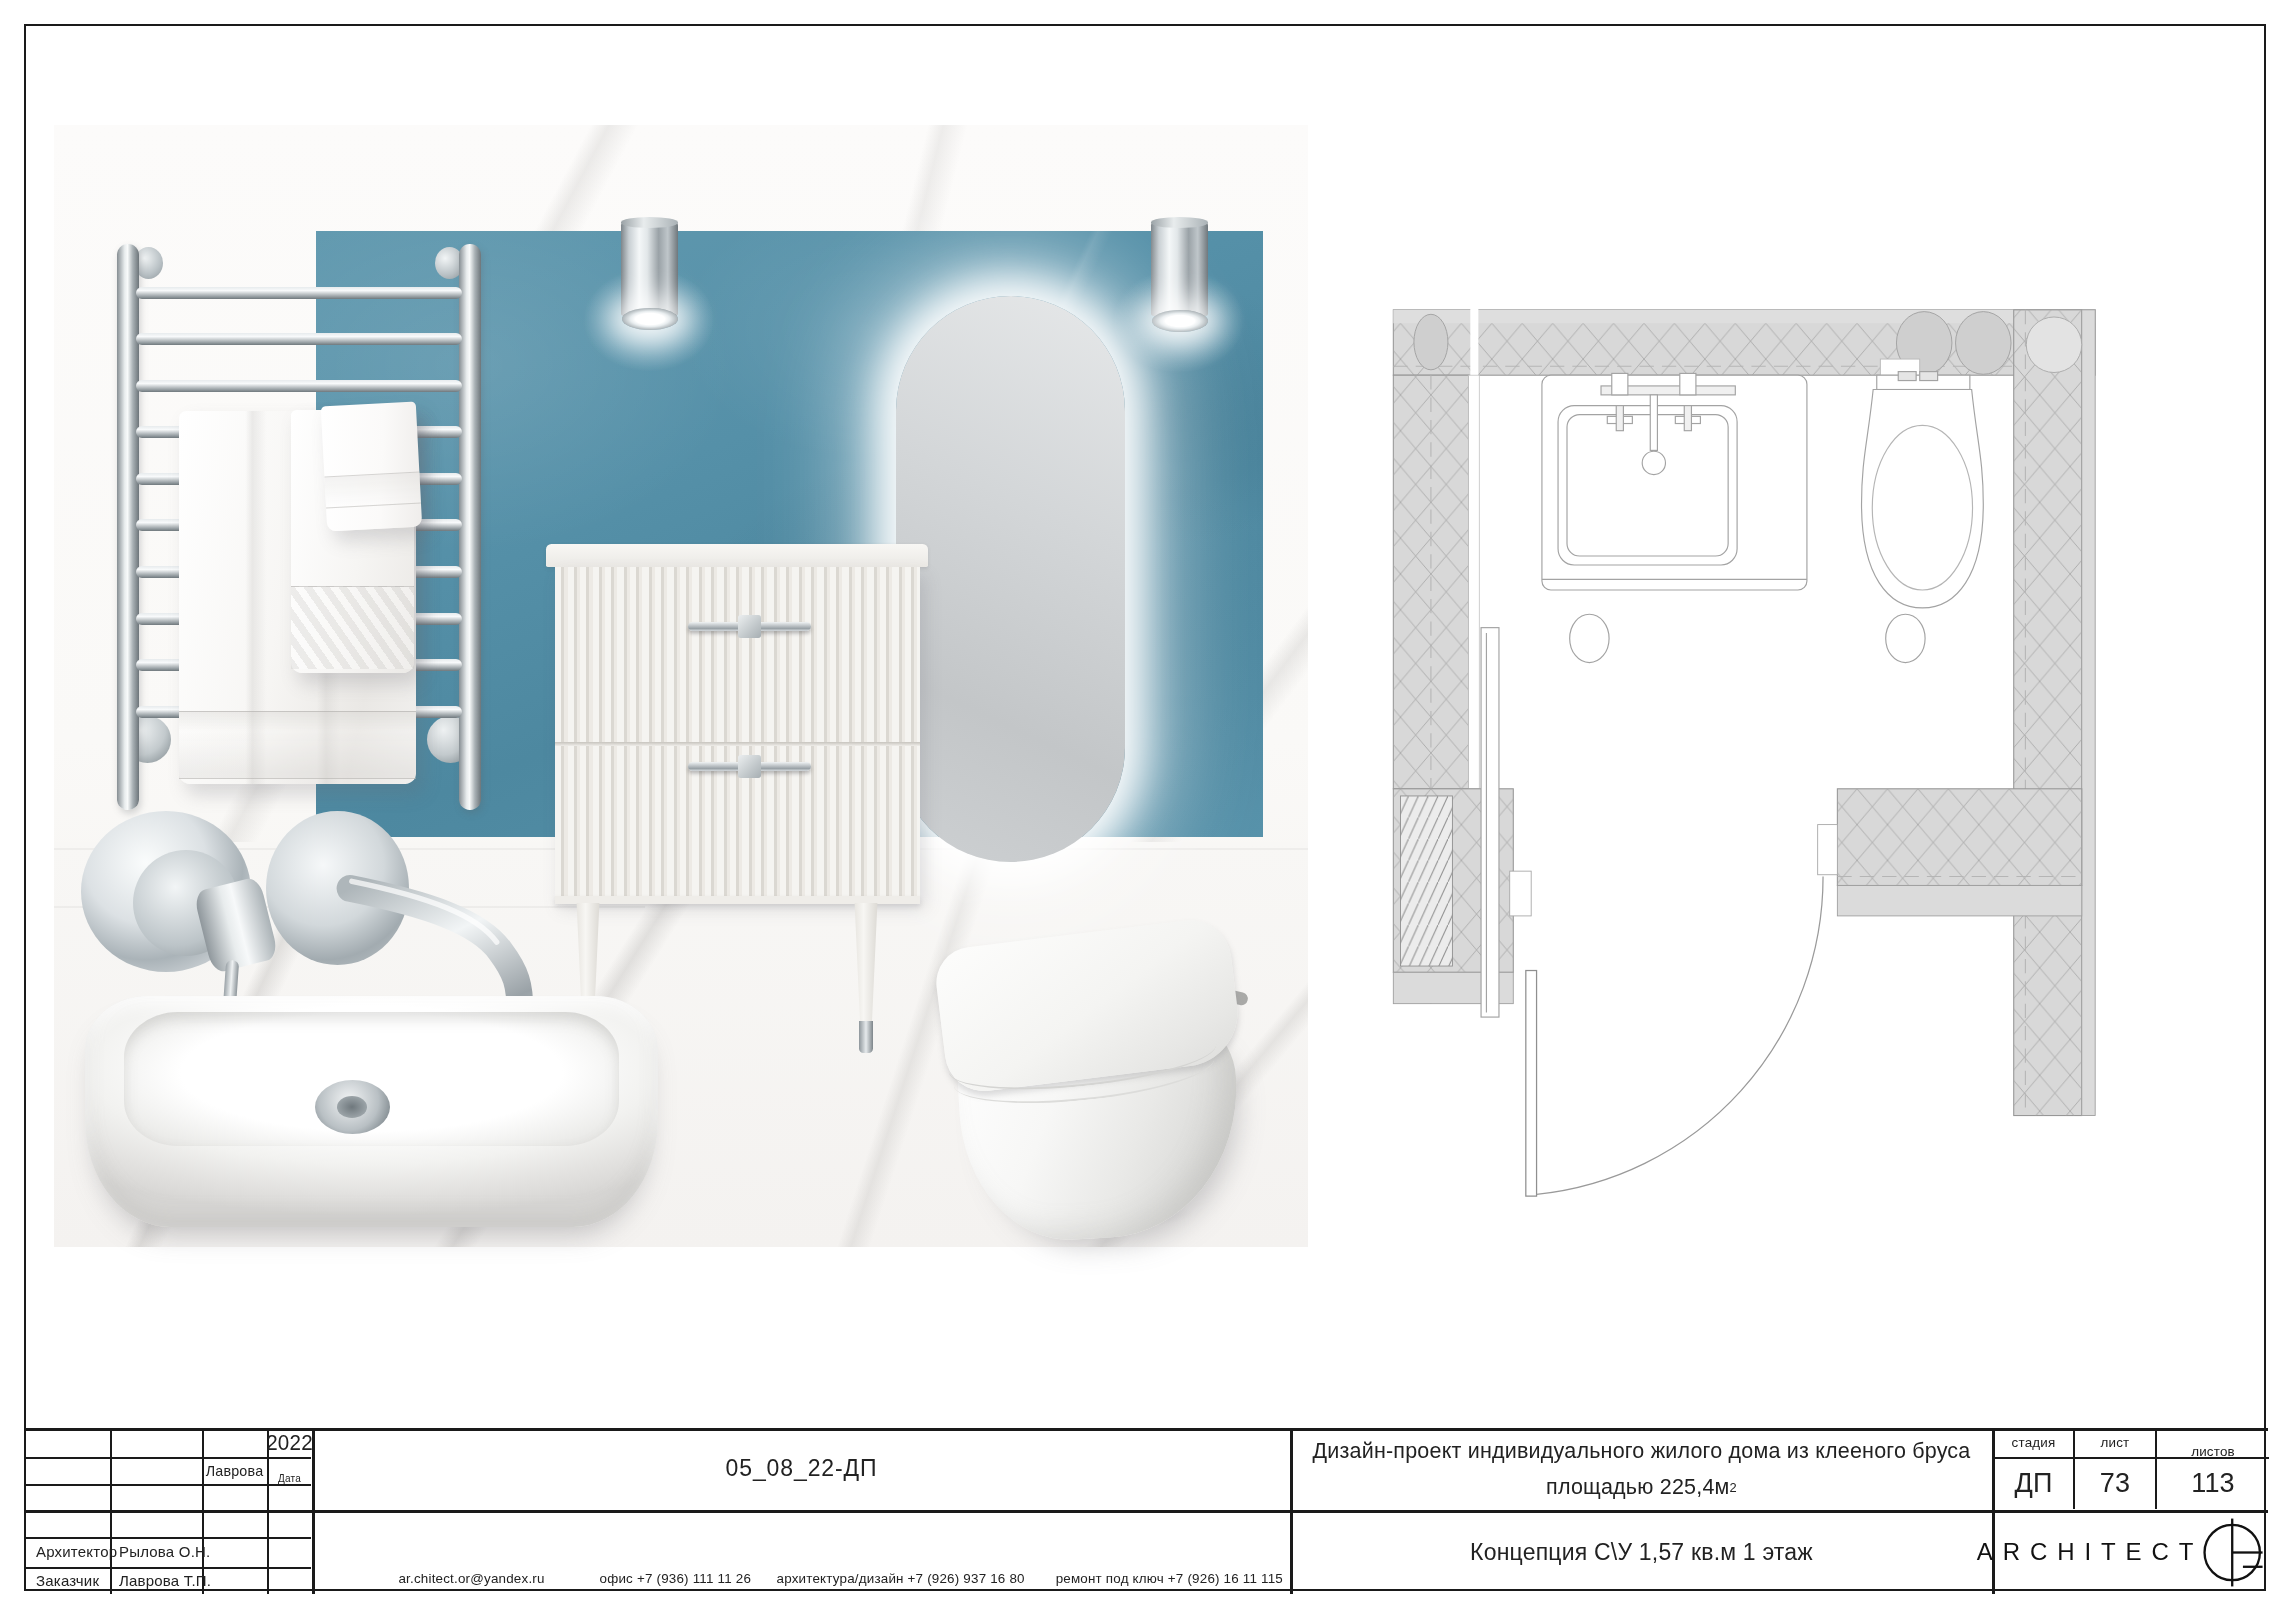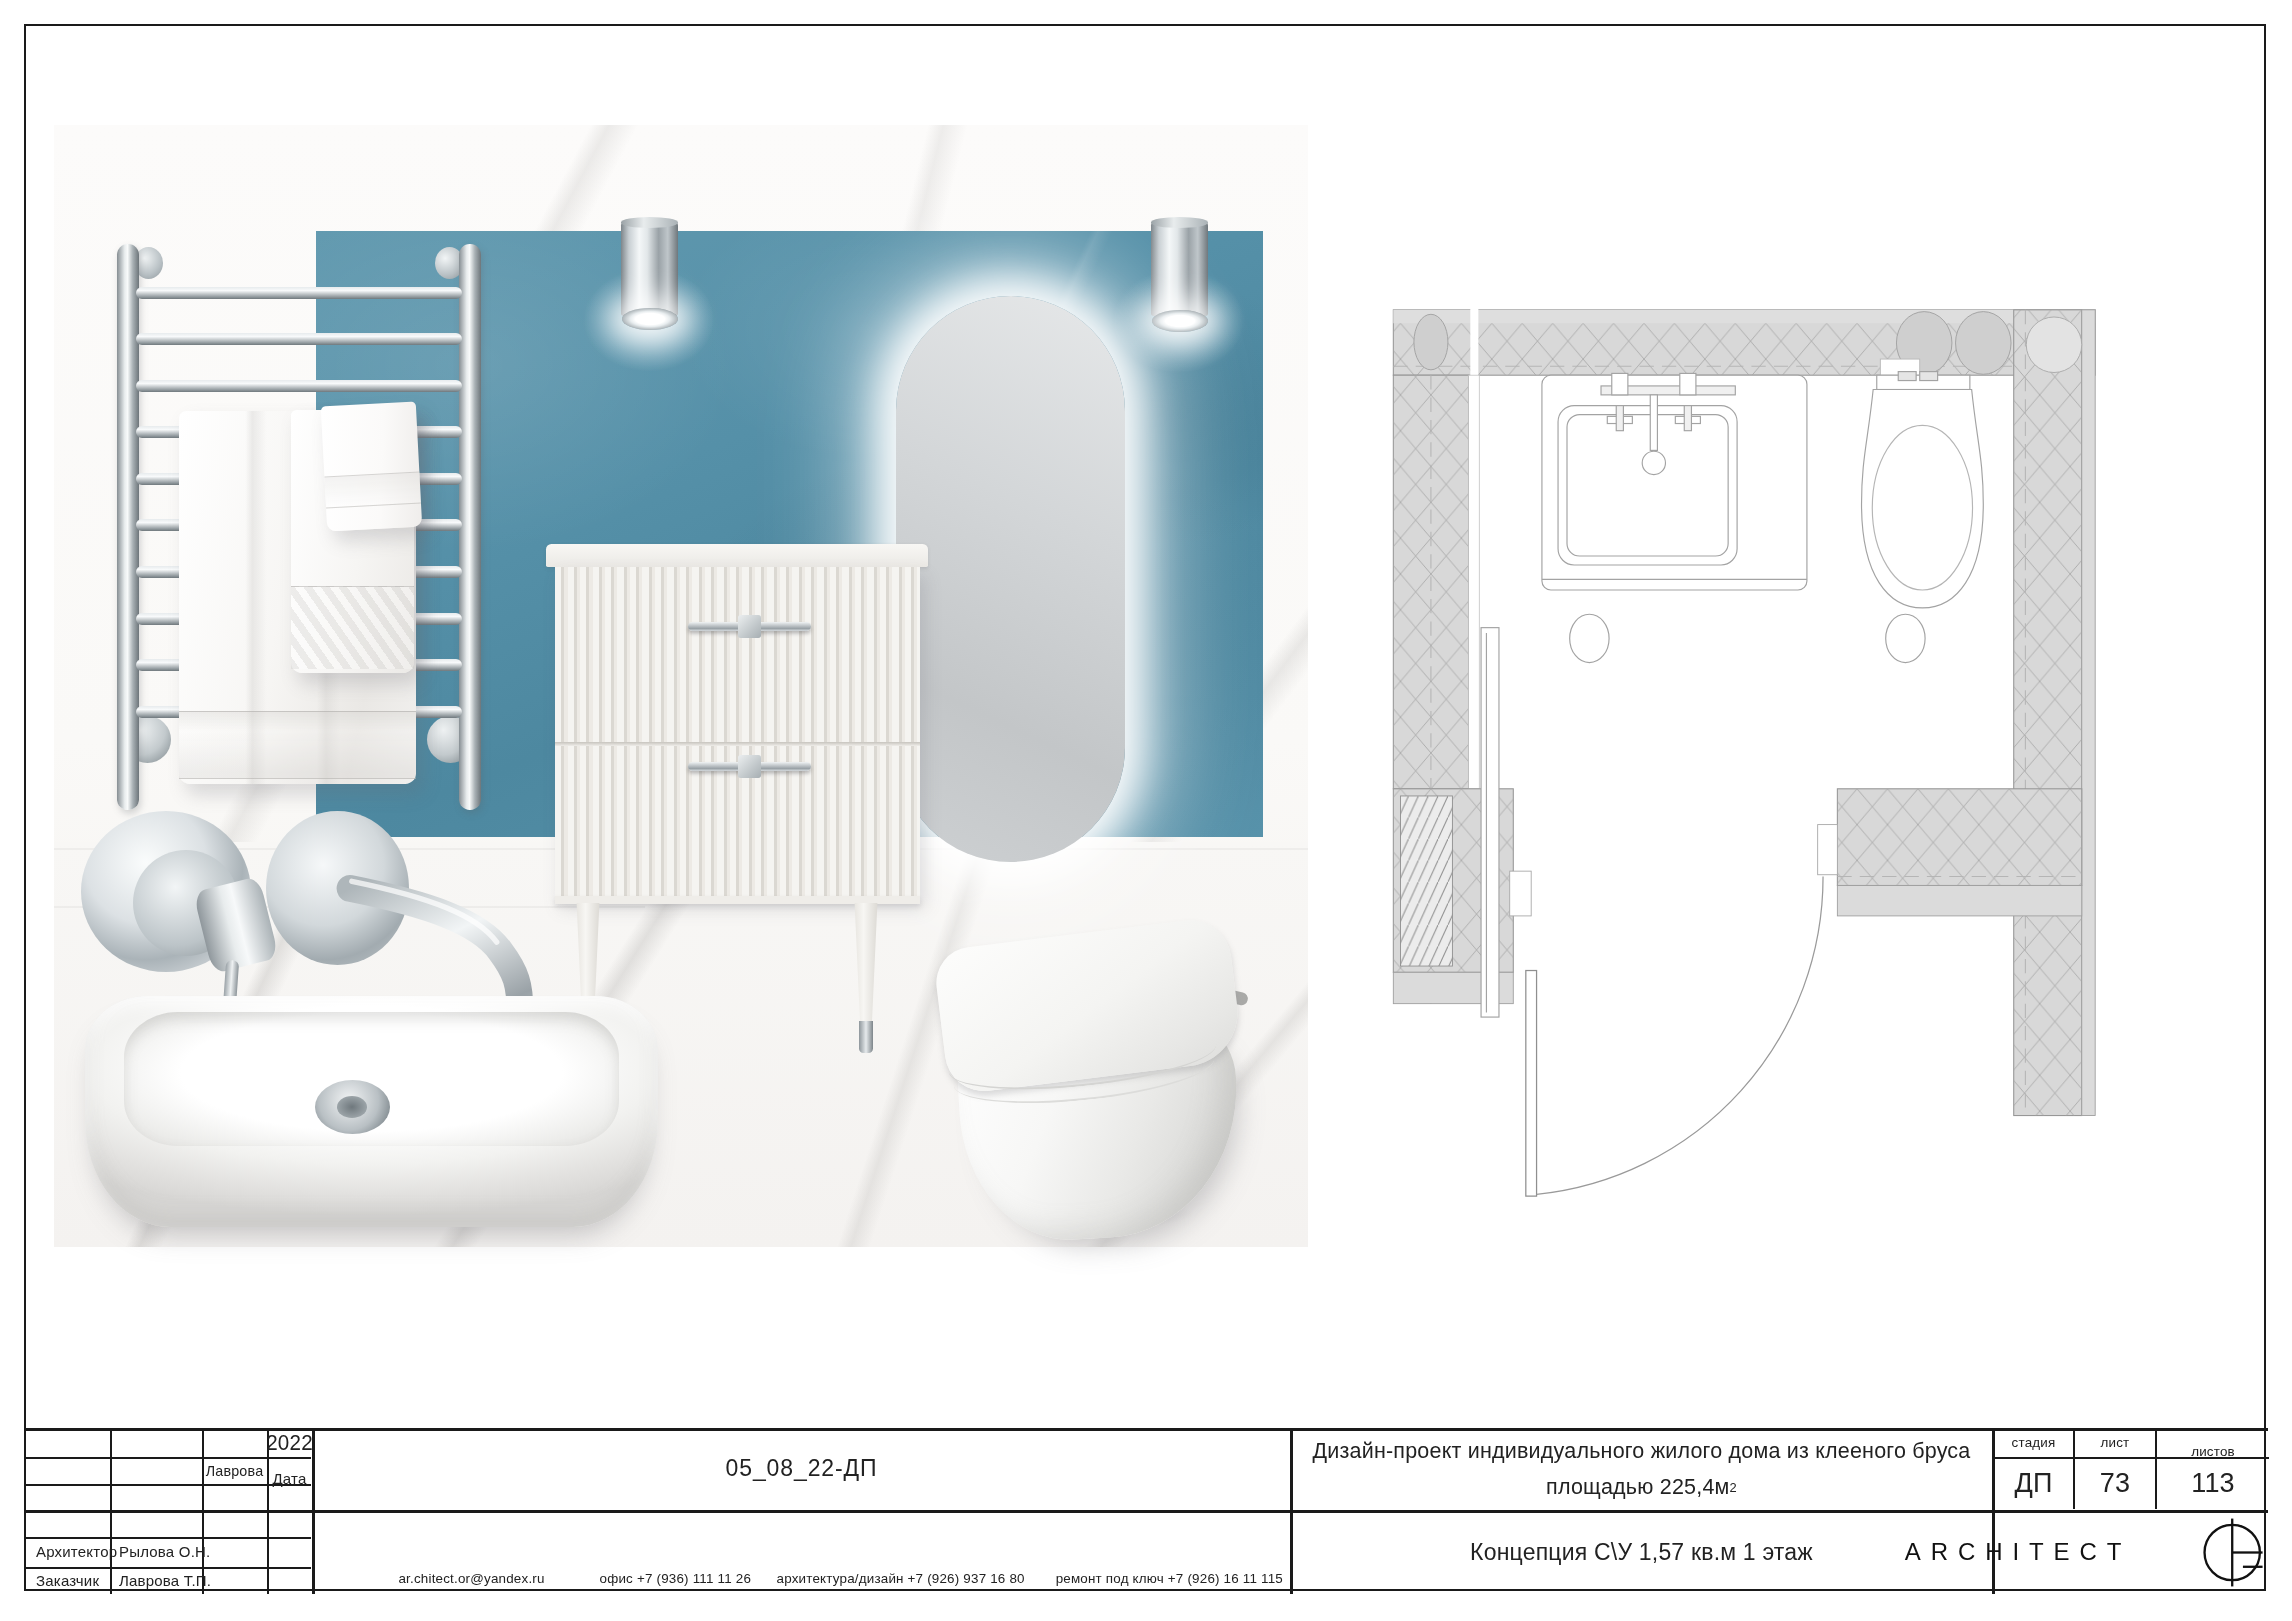--- a/index.html
+++ b/index.html
@@ -350,21 +350,21 @@
     <div class="tbl-line" style="left:24px;top:1567px;width:287px;height:1.8px"></div>
     <div class="tbl-line" style="left:110px;top:1428px;width:1.8px;height:166px"></div>
     <div class="tbl-line" style="left:202px;top:1428px;width:1.8px;height:166px"></div>
     <div class="tbl-line" style="left:267px;top:1428px;width:1.8px;height:166px"></div>
     <div class="tbl-line" style="left:1992px;top:1457px;width:277px;height:1.8px"></div>
     <div class="tbl-line" style="left:2073px;top:1428px;width:1.8px;height:81px"></div>
     <div class="tbl-line" style="left:2155px;top:1428px;width:1.8px;height:81px"></div>
 
     <div class="tb-text cell-c gost" style="left:267px;top:1428px;width:45px;height:29px;font-size:22.4px;transform:scaleX(.92)">2022</div>
     <div class="tb-text cell-c gost" style="left:202px;top:1457px;width:65px;height:27px;font-size:14.3px">Лаврова</div>
-    <div class="tb-text cell-c gost" style="left:267px;top:1457px;width:45px;height:42px;font-size:15px">Дата</div>
+    <div class="tb-text cell-c gost" style="left:267px;top:1457px;width:45px;height:42px;font-size:10px">Дата</div>
     <div class="tb-text gost" style="left:36px;top:1537px;height:30px;line-height:30px;font-size:15px">Архитектор</div>
     <div class="tb-text gost" style="left:119px;top:1537px;height:30px;line-height:30px;font-size:15px">Рылова О.Н.</div>
     <div class="tb-text gost" style="left:36px;top:1567px;height:27px;line-height:27px;font-size:15px">Заказчик</div>
     <div class="tb-text gost" style="left:119px;top:1567px;height:27px;line-height:27px;font-size:15px">Лаврова Т.П.</div>
 
     <div class="tb-text cell-c gost" style="left:314px;top:1428px;width:975px;height:81px;font-size:23px;letter-spacing:0.9px">05_08_22-ДП</div>
     <div class="tb-text gost" style="right:1010px;bottom:36px;font-size:13.4px">
       <span>ar.chitect.or@yandex.ru</span>
       <span style="margin-left:51px">офис +7 (936) 111 11 26</span>
       <span style="margin-left:21.5px">архитектура/дизайн +7 (926) 937 16 80</span>
@@ -378,21 +378,21 @@
     </div>
 
     <div class="tb-text cell-c gost" style="left:1994px;top:1428px;width:79px;height:29px;font-size:13.4px">стадия</div>
     <div class="tb-text cell-c gost" style="left:2075px;top:1428px;width:80px;height:29px;font-size:13.4px">лист</div>
     <div class="tb-text cell-c gost" style="left:2157px;top:1428px;width:112px;height:46px;font-size:13.4px">листов</div>
     <div class="tb-text cell-c gost" style="left:1994px;top:1457px;width:79px;height:53px;font-size:27px">ДП</div>
     <div class="tb-text cell-c gost" style="left:2075px;top:1457px;width:80px;height:53px;font-size:27px">73</div>
     <div class="tb-text cell-c gost" style="left:2157px;top:1457px;width:112px;height:53px;font-size:27px">113</div>
 
     <div class="tb-text cell-c gost" style="left:1292px;top:1510px;width:699px;height:84px;font-size:23px">Концепция С\У 1,57 кв.м 1 этаж</div>
-    <div class="tb-text cell-c logo-text" style="left:1916px;top:1510px;width:204px;height:84px">ARCHITECT</div>
+    <div class="tb-text cell-c logo-text" style="left:1988px;top:1510px;width:204px;height:84px">ARCHITECT</div>
     <svg class="abs" style="left:2200px;top:1515px" width="68" height="75" viewBox="0 0 76 84">
       <circle cx="36" cy="42" r="31" fill="none" stroke="#111" stroke-width="2.6"></circle>
       <line x1="36" y1="4" x2="36" y2="80" stroke="#111" stroke-width="2.6"></line>
       <line x1="36" y1="42" x2="70" y2="42" stroke="#111" stroke-width="2.6"></line>
       <line x1="48" y1="58" x2="70" y2="58" stroke="#111" stroke-width="2.6"></line>
     </svg>
   </div>
 
   <div class="abs frame"></div>
 </div>

